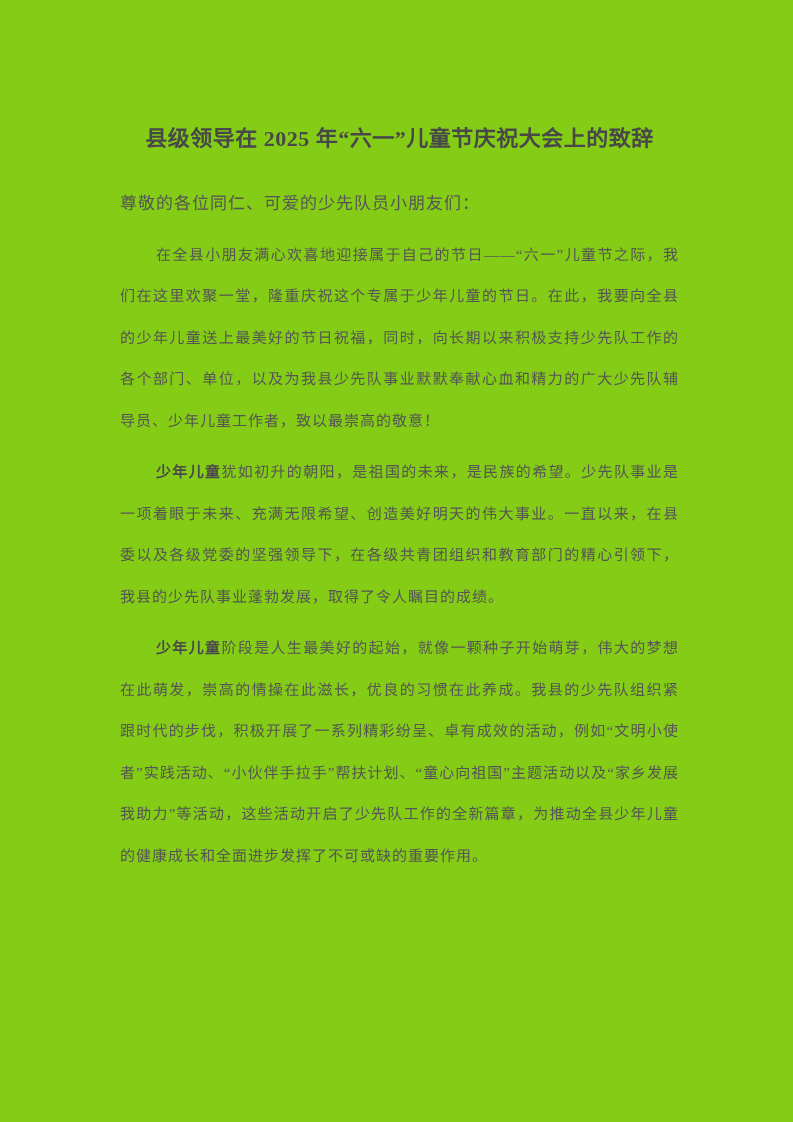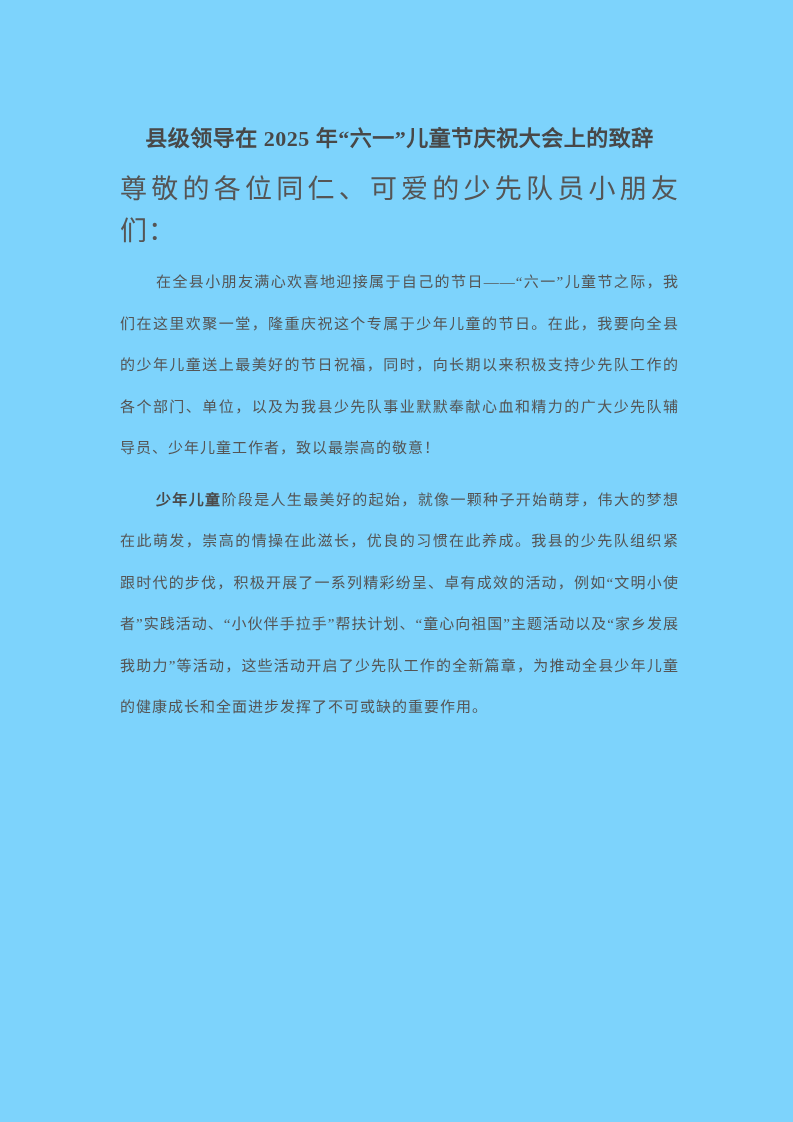--- a/index.html
+++ b/index.html
@@ -5,39 +5,39 @@
   html, body {
     margin: 0;
     padding: 0;
     background: #ffffff;
   }
   .page {
     position: relative;
     width: 793px;
     height: 1122px;
     margin: 0 auto;
-    background: #7dd3fc;
+    background: #84cc16;
     box-sizing: border-box;
     padding: 118px 114px 0 120px;
     font-family: "Liberation Serif", "DejaVu Serif", serif;
     color: #555555;
     overflow: hidden;
   }
   .doc-title {
     font-size: 22px;
     line-height: 41px;
     font-weight: 700;
     text-align: center;
     color: #484848;
     letter-spacing: 0.5px;
     white-space: nowrap;
   }
   .doc-salutation {
-    margin-top: 10px;
-    font-size: 27px;
+    margin-top: 24px;
+    font-size: 17px;
     line-height: 41.5px;
     text-align: justify;
     letter-spacing: 1px;
   }
   .doc-paragraph {
     margin: 10px 0 0 0;
     font-size: 15px;
     line-height: 41.5px;
     text-align: justify;
     text-indent: 36px;
@@ -53,16 +53,17 @@
 <body>
 
 <div class="page">
 
   <div class="doc-title">县级领导在 2025 年“六一”儿童节庆祝大会上的致辞</div>
 
   <div class="doc-salutation">尊敬的各位同仁、可爱的少先队员小朋友们：</div>
 
   <p class="doc-paragraph"><span class="bold-lead"></span><span>在全县小朋友满心欢喜地迎接属于自己的节日——“六一”儿童节之际，我们在这里欢聚一堂，隆重庆祝这个专属于少年儿童的节日。在此，我要向全县的少年儿童送上最美好的节日祝福，同时，向长期以来积极支持少先队工作的各个部门、单位，以及为我县少先队事业默默奉献心血和精力的广大少先队辅导员、少年儿童工作者，致以最崇高的敬意！</span></p>
 
+  <p class="doc-paragraph"><span class="bold-lead">少年儿童</span><span>犹如初升的朝阳，是祖国的未来，是民族的希望。少先队事业是一项着眼于未来、充满无限希望、创造美好明天的伟大事业。一直以来，在县委以及各级党委的坚强领导下，在各级共青团组织和教育部门的精心引领下，我县的少先队事业蓬勃发展，取得了令人瞩目的成绩。</span></p>
 
   <p class="doc-paragraph"><span class="bold-lead">少年儿童</span><span>阶段是人生最美好的起始，就像一颗种子开始萌芽，伟大的梦想在此萌发，崇高的情操在此滋长，优良的习惯在此养成。我县的少先队组织紧跟时代的步伐，积极开展了一系列精彩纷呈、卓有成效的活动，例如“文明小使者”实践活动、“小伙伴手拉手”帮扶计划、“童心向祖国”主题活动以及“家乡发展我助力”等活动，这些活动开启了少先队工作的全新篇章，为推动全县少年儿童的健康成长和全面进步发挥了不可或缺的重要作用。</span></p>
 
 </div>
 
 </body></html>

